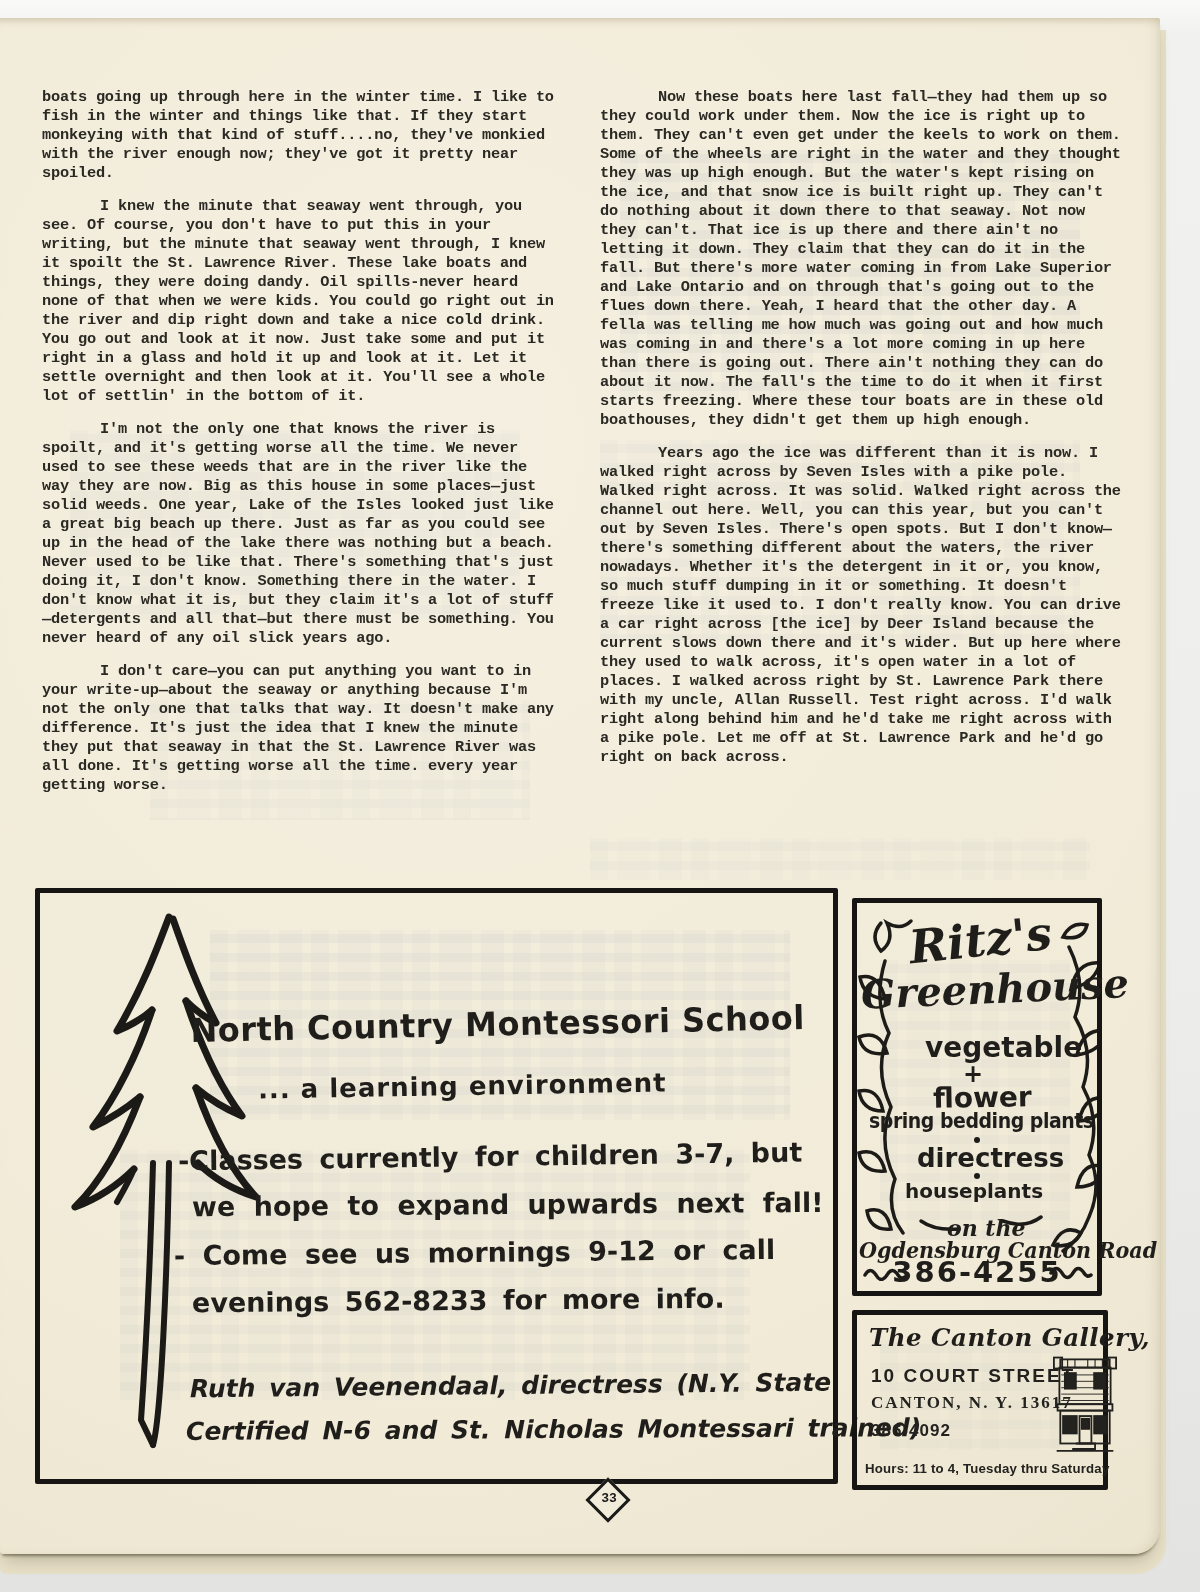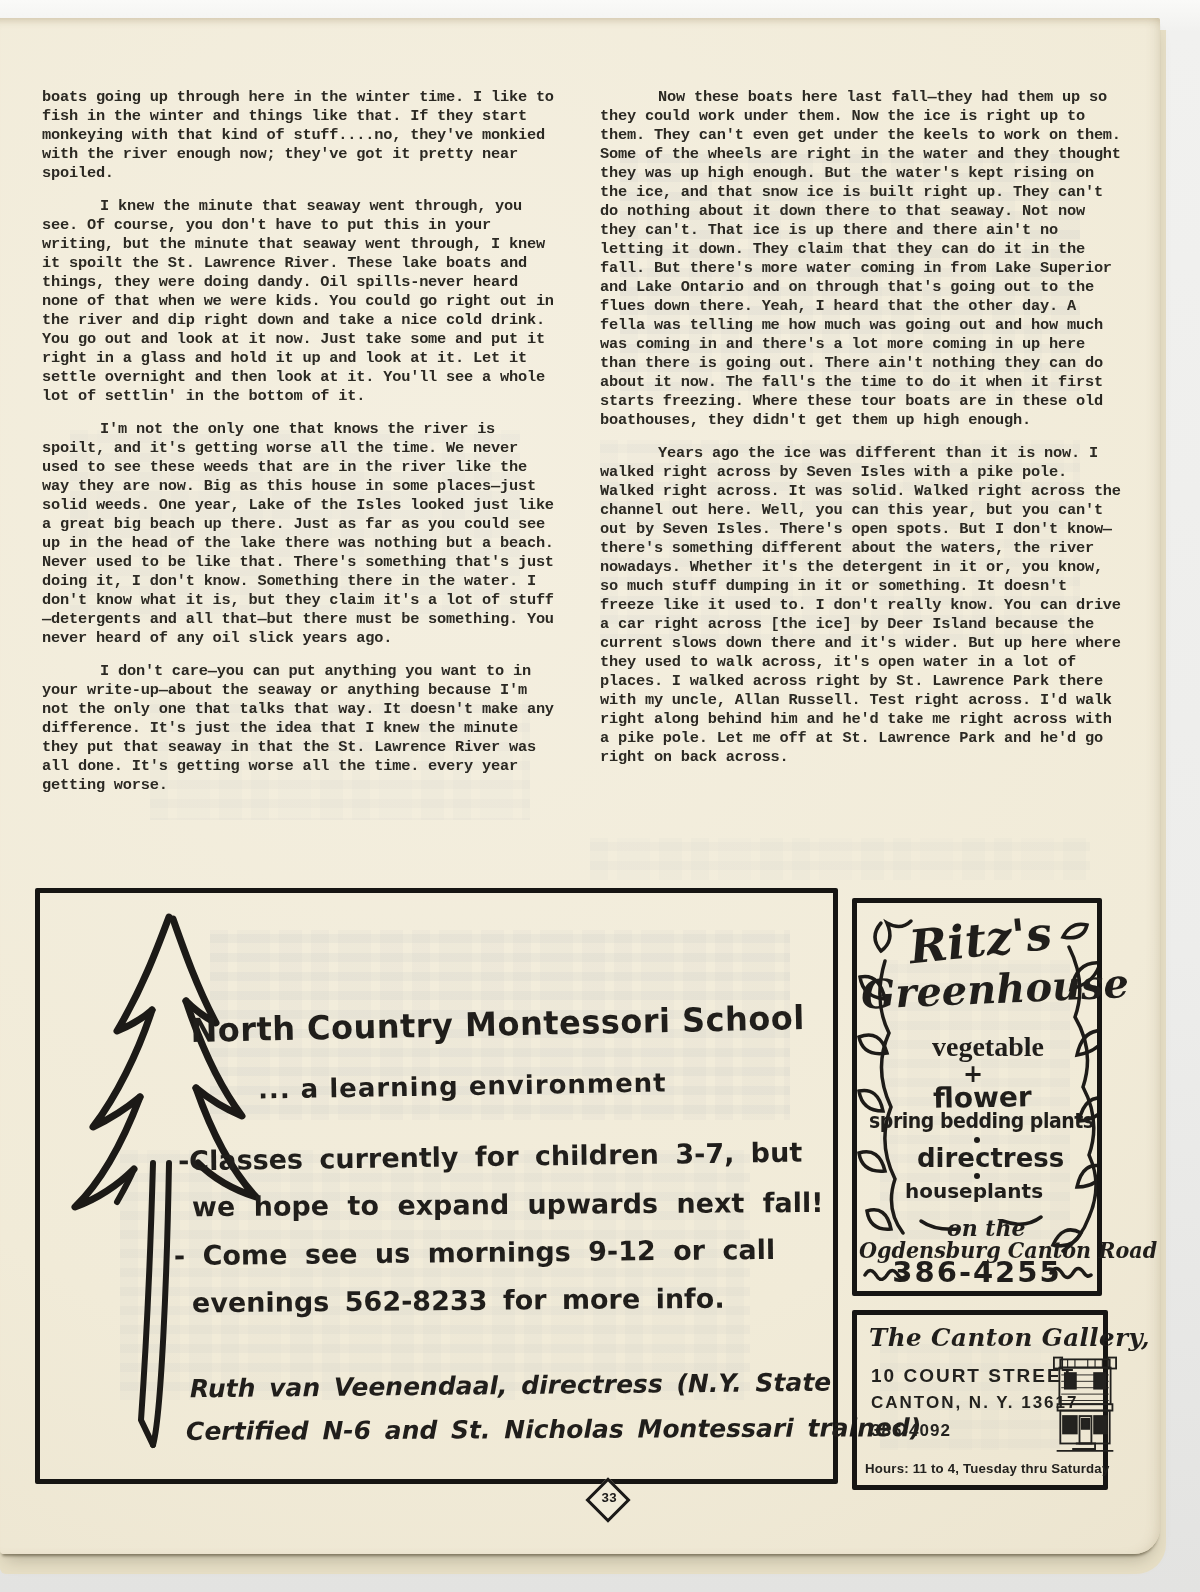--- a/index.html
+++ b/index.html
@@ -39,34 +39,34 @@
   .m-sub{left:218px;top:178px;font-size:26px;letter-spacing:1px;transform:rotate(-1deg);}
   .m-b0{left:138px;top:248px;font-size:27px;word-spacing:7px;transform:rotate(-.8deg);}
   .m-b1{left:152px;top:296px;font-size:27px;word-spacing:9px;transform:rotate(-.4deg);}
   .m-b2{left:134px;top:344px;font-size:27px;word-spacing:8px;transform:rotate(-.6deg);}
   .m-b3{left:152px;top:392px;font-size:27px;word-spacing:6px;transform:rotate(-.5deg);}
   .m-c0{left:150px;top:478px;font-size:25px;font-style:italic;word-spacing:5px;transform:rotate(-.6deg);}
   .m-c1{left:146px;top:522px;font-size:25px;font-style:italic;word-spacing:5px;transform:rotate(-.3deg);}
   .vine{position:absolute;left:0;top:0;}
   .r-name1{left:52px;top:10px;font-size:46px;transform:rotate(-6deg);}
   .r-name2{left:4px;top:62px;font-size:40px;transform:rotate(-2.5deg);}
-  .r-o0{left:75px;top:128px;font-size:28px;font-family:Liberation Serif, serif;}
+  .r-o0{left:68px;top:128px;font-size:28px;}
   .r-plus{left:106px;top:157px;font-size:24px;}
   .r-o2{left:76px;top:178px;font-size:28px;transform:rotate(-1deg);}
   .r-o3{left:0;top:206px;width:240px;text-align:center;font-size:21px;letter-spacing:-.5px;transform:scaleX(.9);transform-origin:center;}
   .r-o4{left:60px;top:240px;font-size:26px;}
   .r-o5{left:48px;top:276px;font-size:20px;}
   .r-dot{position:absolute;width:6px;height:6px;border-radius:50%;background:#1d1b18;}
   .r-loc1{left:90px;top:312px;font-size:22px;}
   .r-loc2{left:2px;top:334px;font-size:22px;transform:scaleX(.94);transform-origin:left;}
   .r-phone{left:16px;top:352px;width:208px;text-align:center;font-size:29px;letter-spacing:2px;}
   .r-sq{position:absolute;top:362px;}
   .c-title{left:12px;top:8px;font-size:25px;font-weight:700;letter-spacing:.5px;transform:scaleX(.98);transform-origin:left;}
   .c-a1{left:14px;top:50px;font-family:"Liberation Sans",sans-serif;font-size:19px;letter-spacing:2px;color:#23221f;}
-  .c-a2{left:14px;top:78px;font-family:Liberation Sans, sans-serif;font-size:17px;letter-spacing:2px;color:#23221f;}
+  .c-a2{left:14px;top:78px;font-family:Liberation Serif, serif;font-size:17px;letter-spacing:2px;color:#23221f;}
   .c-ph{left:14px;top:106px;font-family:"Liberation Sans",sans-serif;font-size:17px;letter-spacing:1px;color:#23221f;}
   .c-hours{left:8px;top:146px;font-family:"Liberation Sans",sans-serif;font-size:13.5px;letter-spacing:.2px;color:#23221f;transform:scaleX(.98);transform-origin:left;}
   .store{position:absolute;left:196px;top:38px;}
   .page-diamond{position:absolute;left:592px;top:1484px;width:26px;height:26px;z-index:5;
     border:3px solid #1b1a18;background:#f1ecd9;transform:rotate(45deg);}
   .page-diamond span{position:absolute;left:0;top:4px;width:26px;text-align:center;
     transform:rotate(-45deg);font-family:"Liberation Mono",monospace;font-weight:700;font-size:13px;color:#1b1a18;}
 </style>
 </head>
 <body>

